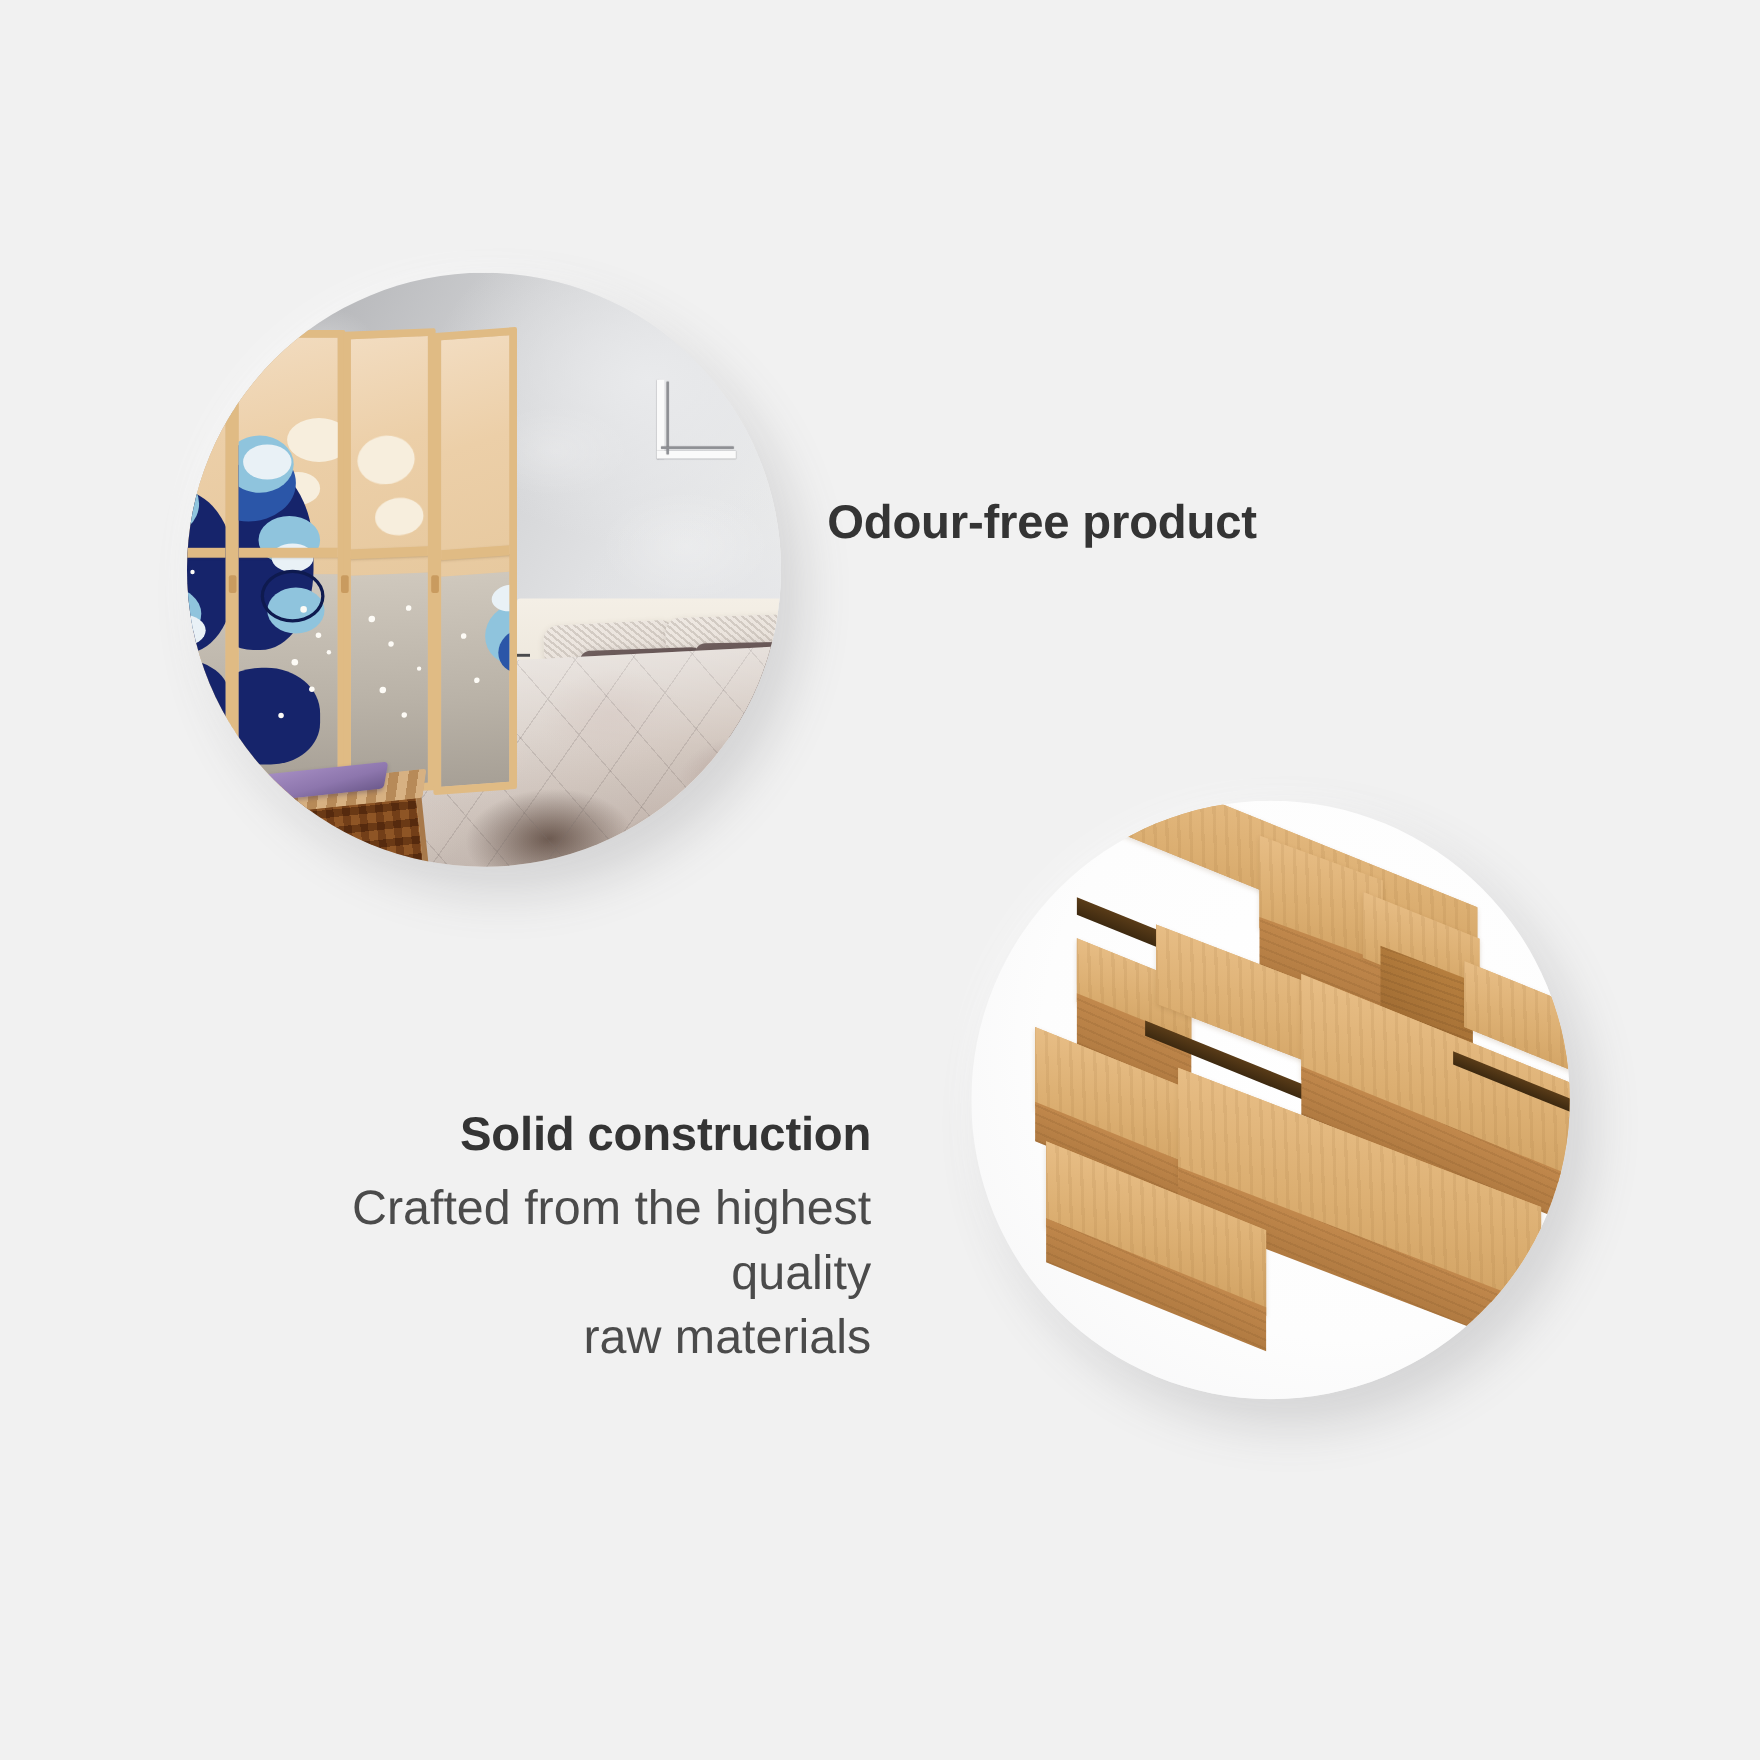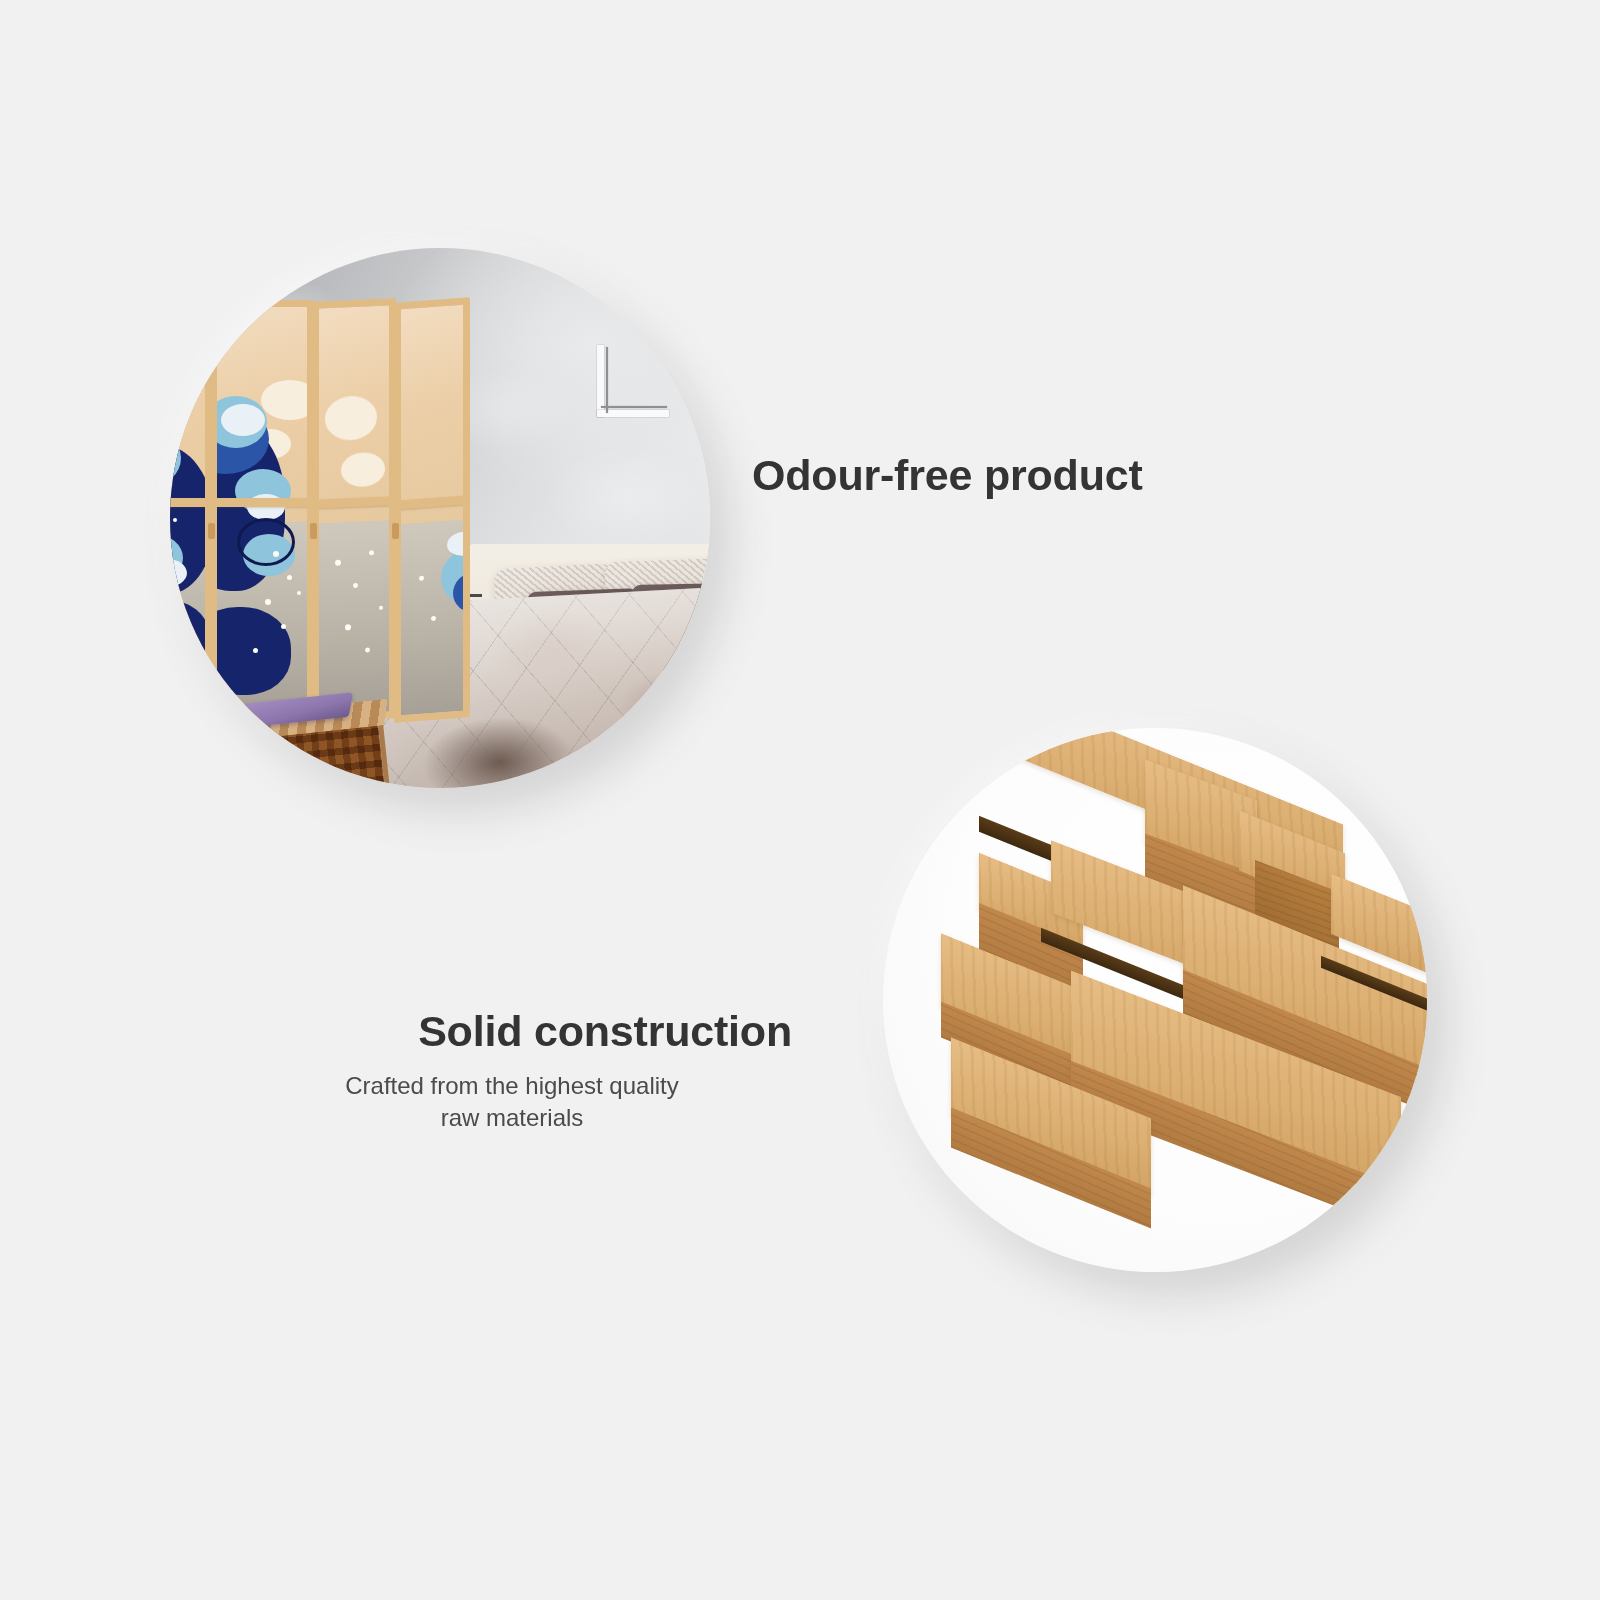--- a/index.html
+++ b/index.html
@@ -226,21 +226,21 @@
   .feature-sub {
     color:#4b4b4b;
     font-weight:normal;
   }
   #text-odour { left:752px; top:452px; width:520px; text-align:left; }
   #text-odour .feature-title { font-size:43px; line-height:1.08; }
   #text-odour .feature-sub  { font-size:34px; line-height:1.33; margin-top:16px; }
 
   #text-solid { right:808px; top:988px; width:560px; text-align:right;margin-top:20px; }
   #text-solid .feature-title { font-size:43px; line-height:1.08; }
-  #text-solid .feature-sub  { font-size:24px; line-height:1.33; margin-top:16px;text-align:center; }
+  #text-solid .feature-sub  { font-size:44px; line-height:1.33; margin-top:16px; }
 </style>
 </head>
 <body style="background: rgb(241, 241, 241);">
 
 <div class="stage">
 
   <div class="circle" id="circle-bedroom">
     <div class="circle-inner">
       <div class="room-wall"></div>
       <div class="wall-texture"></div>

